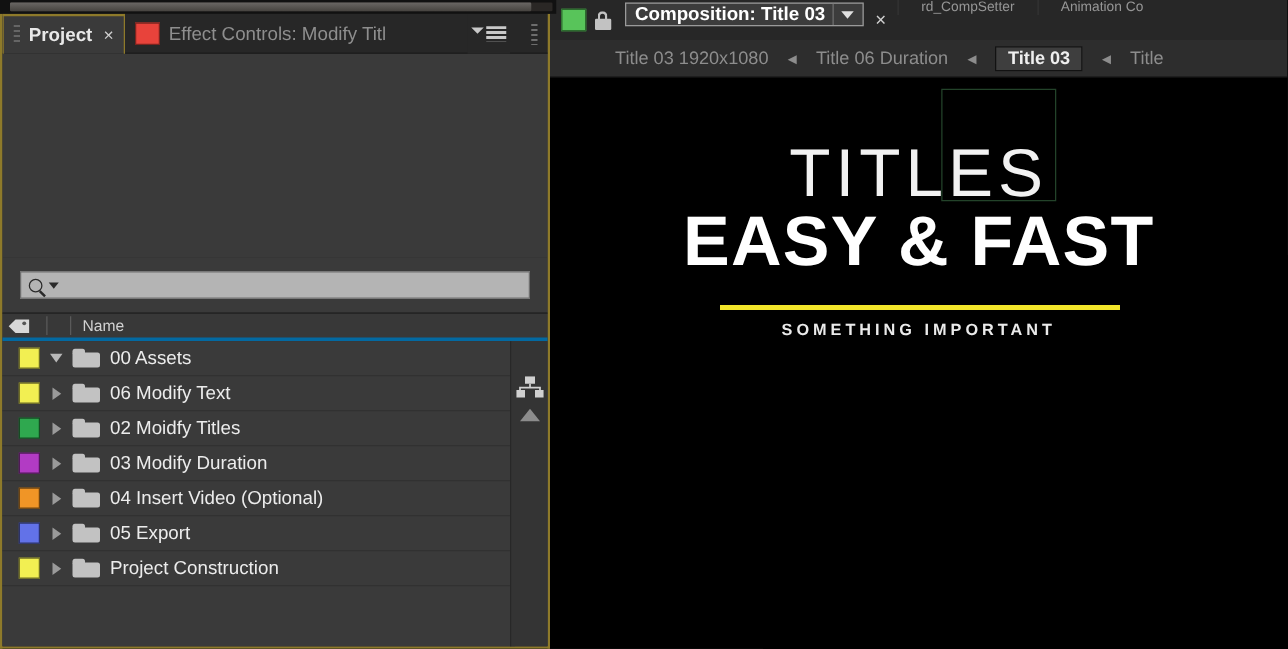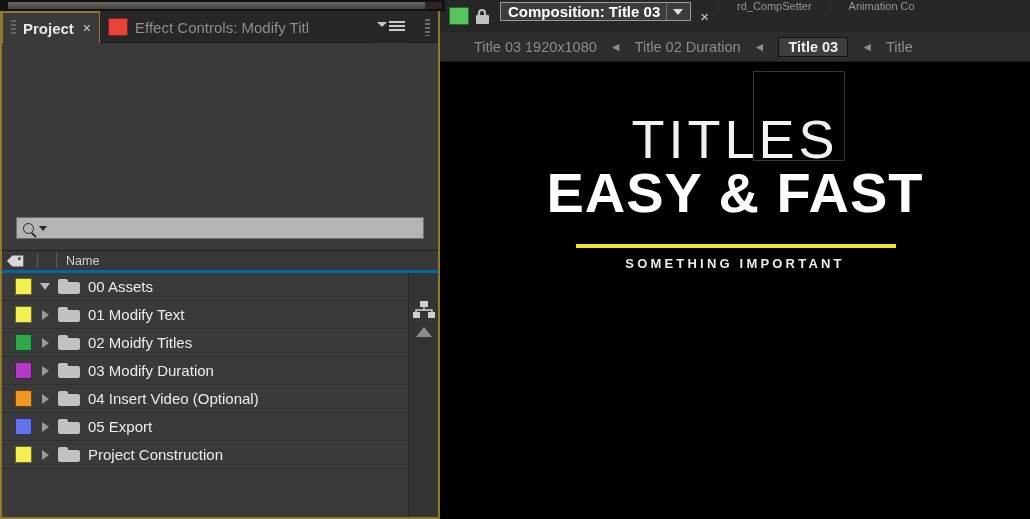--- a/index.html
+++ b/index.html
@@ -98,21 +98,21 @@
   .comp-tab-active { background:#3c3c3c; color:#fff; border:1px solid #9a9a9a;
       display:flex; align-items:center; gap:6px; padding:0 7px; margin:2px 0 1px 4px; font-size:15px; font-weight:bold; }
   .comp-caret { width:0;height:0;border-left:5px solid transparent;border-right:5px solid transparent;
       border-top:6px solid #e0e0e0; }
   .vbar { width:1px; height:17px; background:#6f6f6f; }
   .comp-tab-dim { display:flex; align-items:center; padding:0 18px; font-size:11px; color:#969696;
       border-left:1px solid #343434; white-space:nowrap; }
 
   
   #breadcrumb { height:30px; background:#2d2d2d; display:flex; align-items:center; gap:13px;
-      padding-left:34px; font-size:14.5px; color:#8d8d8d; border-bottom:1px solid #1a1a1a; }
+      padding-left:52px; font-size:14.5px; color:#8d8d8d; border-bottom:1px solid #1a1a1a; }
   .crumb-box { color:#efefef; font-weight:bold; background:#3e3e3e; border:1px solid #121212;
       padding:1px 9px;text-align:center; }
   .crumb-arrow { color:#8d8d8d; font-size:12px; }
 
   
   #viewer { position:absolute; left:0; top:62px; right:0; bottom:0; background:#000; overflow:hidden; }
   #stage { position:absolute; left:0; top:0; width:100%; height:100%; }
   #titles { position:absolute; width:100%; text-align:center; top:50px; color:#f2f2f2;
       font-size:54px; font-weight:300; letter-spacing:4px; line-height:1; }
   #easyfast { position:absolute; width:100%; text-align:center; top:103px; color:#fff;
@@ -192,21 +192,21 @@
             </div>
             <div class="row">
               <span class="cswatch" style="background: rgb(242, 239, 82);"></span>
               <span class="arrow">
                 <span class="tri-r"></span>
               </span>
               <span class="folder">
                 <span class="tabtop"></span>
                 <span class="body"></span>
               </span>
-              <span>01 Modify Text</span>
+              <span>06 Modify Text</span>
             </div>
             <div class="row">
               <span class="cswatch" style="background: rgb(47, 168, 79);"></span>
               <span class="arrow">
                 <span class="tri-r"></span>
               </span>
               <span class="folder">
                 <span class="tabtop"></span>
                 <span class="body"></span>
               </span>
@@ -290,21 +290,21 @@
         <span>rd_CompSetter</span>
       </div>
       <div class="comp-tab-dim">
         <span>Animation Co</span>
       </div>
     </div>
 
     <div id="breadcrumb">
       <span>Title 03 1920x1080</span>
       <span class="crumb-arrow">◄</span>
-      <span>Title 02 Duration</span>
+      <span>Title 06 Duration</span>
       <span class="crumb-arrow">◄</span>
       <span class="crumb-box">Title 03</span>
       <span class="crumb-arrow">◄</span>
       <span>Title</span>
     </div>
 
     <div id="viewer" style="background: rgb(0, 0, 0);">
       <div id="stage">
         <div id="selbox" style="border-color: rgb(35, 67, 42);"></div>
         <div id="titles">TITLES</div>

